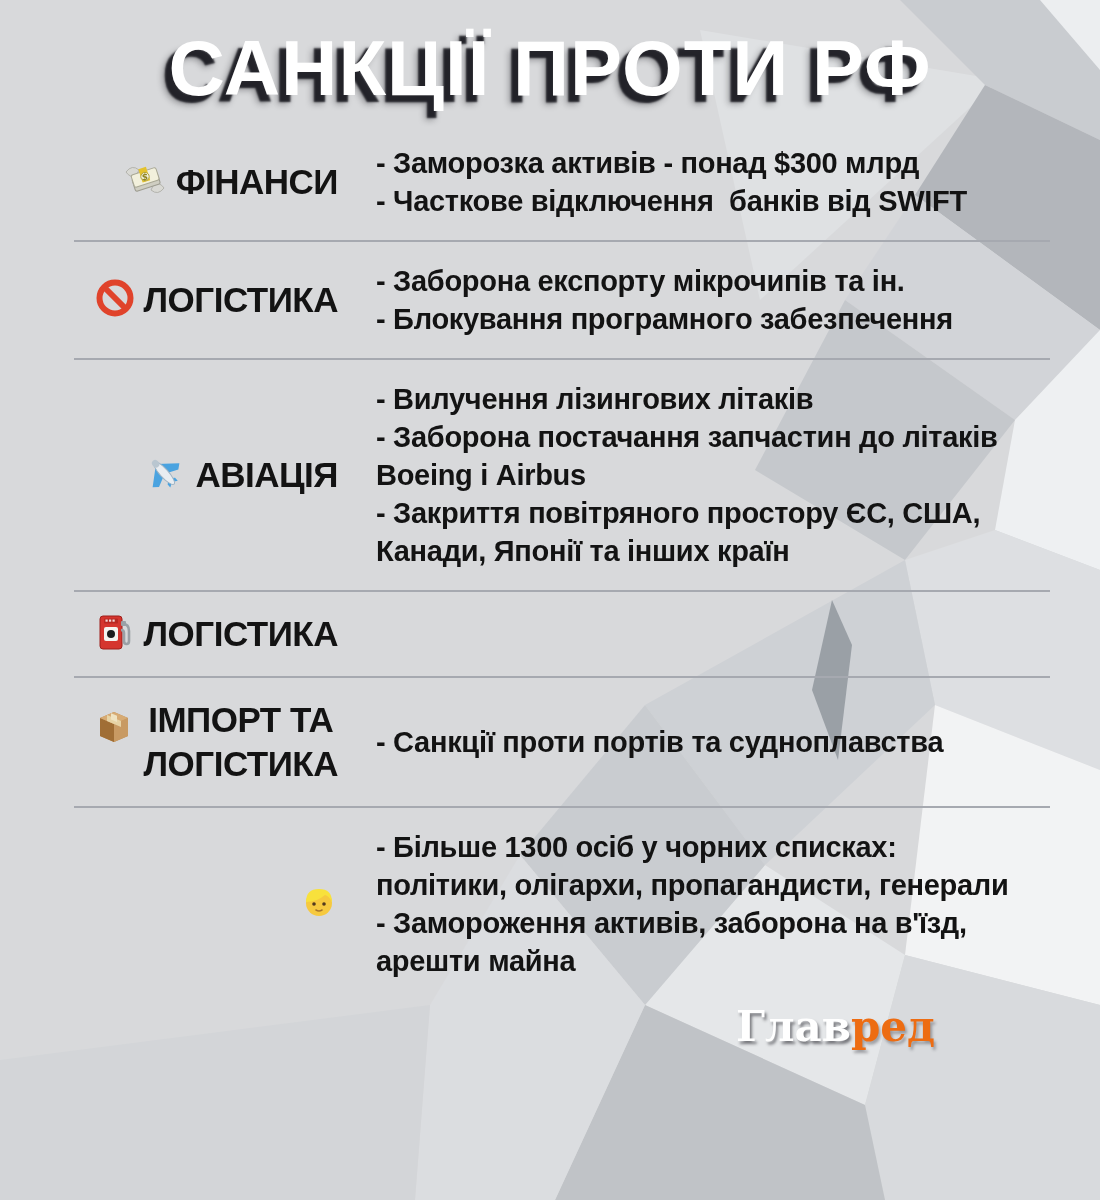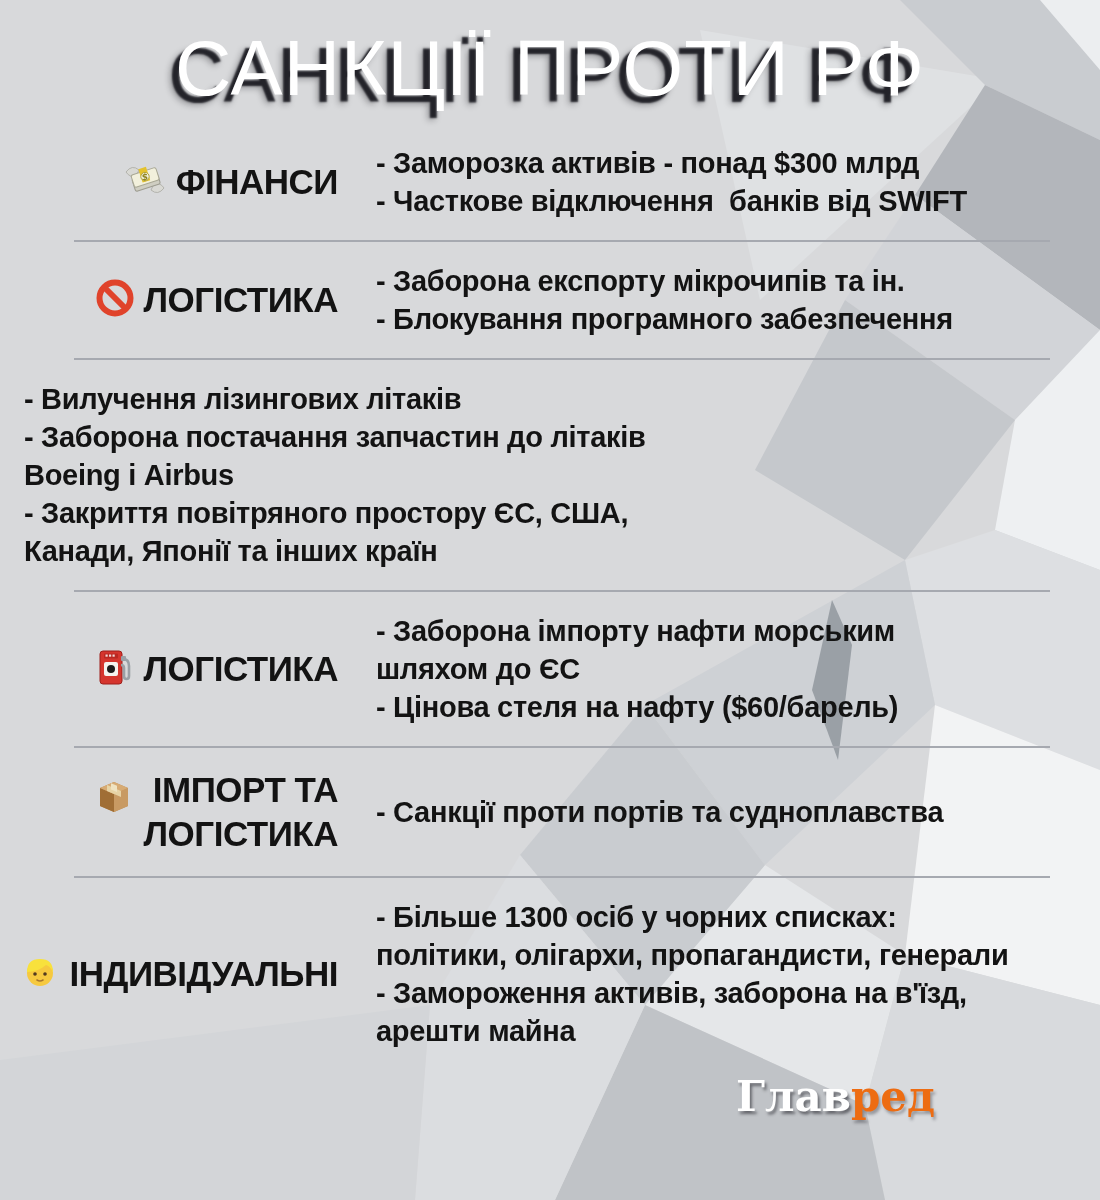--- a/index.html
+++ b/index.html
@@ -12,21 +12,21 @@
     font-family:"Liberation Sans", sans-serif;
   }
   .bg{position:absolute;inset:0;z-index:0;}
   .content{position:relative;z-index:1;width:100%;height:100%;display:flex;flex-direction:column;}
 
   .title{
     margin:18px 0 0 0;
     text-align:center;
     font-size:78px;
     line-height:100px;
-    font-weight:normal;
+    font-weight:bold;
     letter-spacing:1px;
     color:#ffffff;
     text-shadow:-7px 7px 2px rgba(24,24,30,0.92), -9px 9px 6px rgba(24,24,30,0.35);
   }
 
   .sections{display:flex;flex-direction:column;margin-top:6px;}
   .section{
     display:flex;
     align-items:center;
     padding:20px 0;
@@ -41,21 +41,21 @@
   }
   .label-inner{display:flex;align-items:center;gap:10px;}
   .section.two-line .label-inner{align-items:flex-start;}
   .section.two-line .icon{margin-top:8px;}
   .label-text{
     font-size:35px;
     font-weight:bold;
     color:#131313;
     letter-spacing:-0.5px;
     white-space:pre-line;
-    text-align:right;
+    text-align:center;
     line-height:44px;
   }
   .bullets-cell{flex:1;padding-left:24px;}
   .bullets-cell p{
     margin:0;
     font-size:29px;
     line-height:38px;
     font-weight:bold;
     color:#131313;
     letter-spacing:-0.3px;
@@ -153,20 +153,35 @@
           </span>
         </div>
         <div class="bullets-cell">
           <p>- Заборона експорту мікрочипів та ін.</p>
           <p>- Блокування програмного забезпечення</p>
         </div>
       </section>
       <div class="divider"></div>
 
       <section class="section">
+        <div class="label-cell">
+          <span class="label-inner">
+            <span class="icon">
+              <svg width="44" height="42" viewBox="0 0 44 42">
+                <g transform="rotate(-42 22 21)">
+                  <polygon points="22,9 4,24 9,28 22,22 35,28 40,24" fill="#4aa3e0"></polygon>
+                  <polygon points="17,32 22,28 27,32 27,36 22,33 17,36" fill="#4aa3e0"></polygon>
+                  <ellipse cx="22" cy="21" rx="4.2" ry="15" fill="#e9edf1" stroke="#9fb4c4"></ellipse>
+                  <ellipse cx="22" cy="8.5" rx="3.4" ry="4" fill="#b9c6d0"></ellipse>
+                </g>
+              </svg>
+            </span>
+            <span class="label-text">АВІАЦІЯ</span>
+          </span>
+        </div>
         <div class="bullets-cell">
           <p>- Вилучення лізингових літаків</p>
           <p>- Заборона постачання запчастин до літаків
 Boeing і Airbus</p>
           <p>- Закриття повітряного простору ЄС, США,
 Канади, Японії та інших країн</p>
         </div>
       </section>
       <div class="divider"></div>
 
@@ -182,25 +197,20 @@
                 <rect x="16.5" y="7.5" width="2.2" height="2.2" fill="#f3d6d4"></rect>
                 <rect x="8" y="15" width="14" height="14" rx="2" fill="#f5f3ef"></rect>
                 <circle cx="15" cy="22" r="4" fill="#1c1c1c"></circle>
                 <path d="M27 12 q6 0 6 7 v10 q0 3 -2.5 3 q-2.5 0 -2.5 -3 v-8 q0 -3 -3 -3" fill="none" stroke="#9aa0a6" stroke-width="2.6"></path>
                 <rect x="25" y="9" width="5" height="5" rx="1" fill="#9aa0a6"></rect>
               </svg>
             </span>
             <span class="label-text">ЛОГІСТИКА</span>
           </span>
         </div>
-        <div class="bullets-cell">
-          <p>- Заборона імпорту нафти морським
-шляхом до ЄС</p>
-          <p>- Цінова стеля на нафту ($60/барель)</p>
-        </div>
       </section>
       <div class="divider"></div>
 
       <section class="section two-line">
         <div class="label-cell">
           <span class="label-inner">
             <span class="icon">
               <svg width="40" height="38" viewBox="0 0 40 38">
                 <polygon points="6,12 20,6 34,12 34,30 20,36 6,30" fill="#bd8a50"></polygon>
                 <polygon points="6,12 20,18 20,36 6,30" fill="#a06e35"></polygon>
@@ -225,21 +235,20 @@
           <span class="label-inner">
             <span class="icon">
               <svg width="38" height="38" viewBox="0 0 38 38">
                 <circle cx="19" cy="20" r="13" fill="#f6c93f"></circle>
                 <path d="M6 19 q0 -13 13 -13 q13 0 13 13 q-3 -6 -7 -7 q-8 7 -19 7Z" fill="#f8e13c" stroke="#dcаб00" stroke-width="0"></path>
                 <circle cx="14" cy="21" r="1.8" fill="#52391e"></circle>
                 <circle cx="24" cy="21" r="1.8" fill="#52391e"></circle>
                 <path d="M16 27 q3 2 6 0" stroke="#a8762e" stroke-width="1.6" fill="none" stroke-linecap="round"></path>
               </svg>
             </span>
-            <span class="label-text">ІНДИВІДУАЛЬНІ</span>
           </span>
         </div>
         <div class="bullets-cell">
           <p>- Більше 1300 осіб у чорних списках:
 політики, олігархи, пропагандисти, генерали</p>
           <p>- Замороження активів, заборона на в'їзд,
 арешти майна</p>
         </div>
       </section>
 

